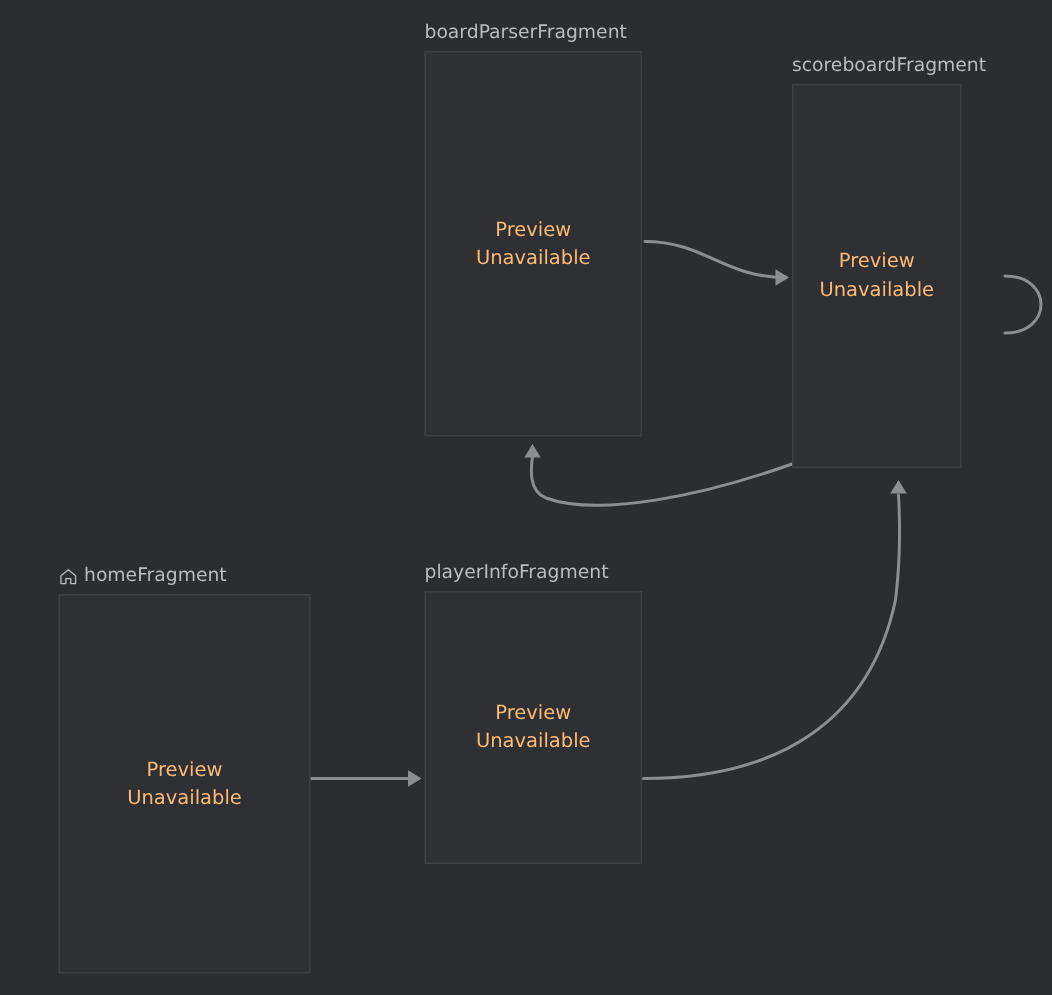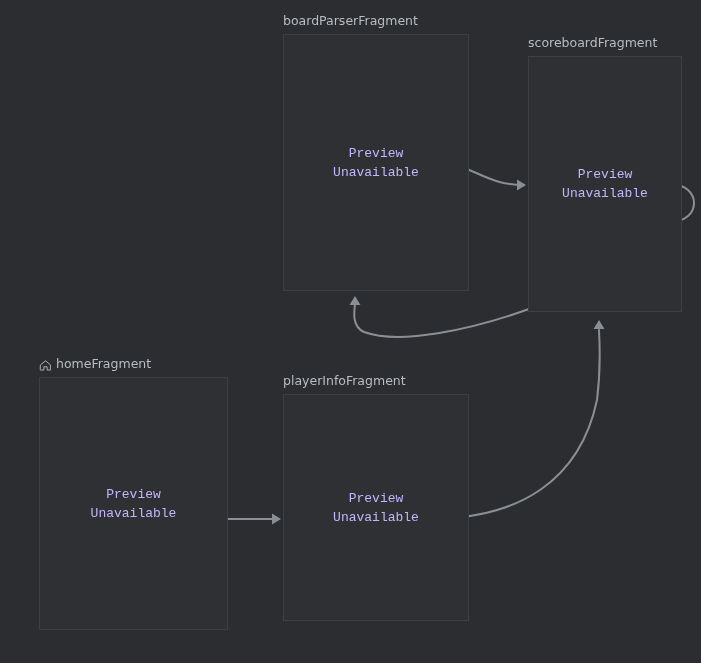--- a/index.html
+++ b/index.html
@@ -25,21 +25,20 @@
     position: absolute;
     left: 0;
     top: 0;
     width: 701px;
     height: 663px;
     pointer-events: none;
   }
   
   .node {
     position: absolute;
-    padding-left: 41px;
   }
   .node-label {
     position: absolute;
     bottom: 100%;
     left: 0;
     margin-bottom: 5px;
     white-space: nowrap;
     color: #b9bcc0;
     font-size: 12.5px;
     line-height: 16px;
@@ -58,27 +57,26 @@
     position: absolute;
     inset: 0;
     background: #2e3033;
     border: 1px solid #3d4043;
     box-sizing: border-box;
     display: flex;
     align-items: center;
     justify-content: center;
   }
   .preview-text {
-    color: #c4b5fd;
+    color: #fdba74;
     font-size: 13px;
     line-height: 19px;
     text-align: center;
     white-space: pre-line;
     user-select: none;
-    font-family: Liberation Mono, monospace;
   }
 </style>
 </head>
 <body>
 
 <div id="canvas">
 
   <svg id="edges" viewBox="0 0 701 663" width="701" height="663" xmlns="http://www.w3.org/2000/svg">
       <g>
         <path d="M 430 161 C 470 161 482 185 524 185" fill="none" stroke="#8b8f93" stroke-width="2" stroke-linecap="round"></path>
@@ -114,36 +112,36 @@
   <div class="node" style="left:528px; top:56px; width:113px; height:256px;">
     <div class="node-label">
       <span>scoreboardFragment</span>
     </div>
     <div class="preview">
       <div class="preview-text">Preview
 Unavailable</div>
     </div>
   </div>
 
-  <div class="node" style="left:39px; top:377px; width:148px; height:253px;">
+  <div class="node" style="left:39px; top:396px; width:168px; height:253px;">
     <div class="node-label">
       <span class="home-icon">
         <svg viewBox="0 0 16 16" width="13" height="13" xmlns="http://www.w3.org/2000/svg">
           <path d="M2 7.2 L8 2.2 L14 7.2 L14 13.6 L10 13.6 L10 9.6 L6 9.6 L6 13.6 L2 13.6 Z" fill="none" stroke="#b9bcc0" stroke-width="1.1" stroke-linejoin="round" stroke-linecap="round"></path>
         </svg>
       </span>
       <span>homeFragment</span>
     </div>
     <div class="preview">
       <div class="preview-text">Preview
 Unavailable</div>
     </div>
   </div>
 
-  <div class="node" style="left:283px; top:394px; width:145px; height:227px;border-radius:24px;">
+  <div class="node" style="left:283px; top:394px; width:145px; height:182px;border-radius:24px;">
     <div class="node-label">
       <span>playerInfoFragment</span>
     </div>
     <div class="preview">
       <div class="preview-text">Preview
 Unavailable</div>
     </div>
   </div>
 
 </div>

